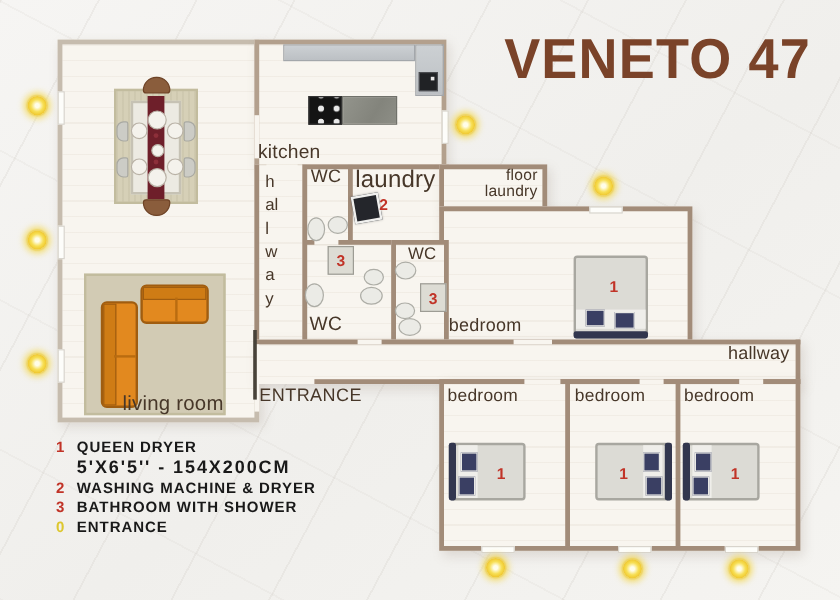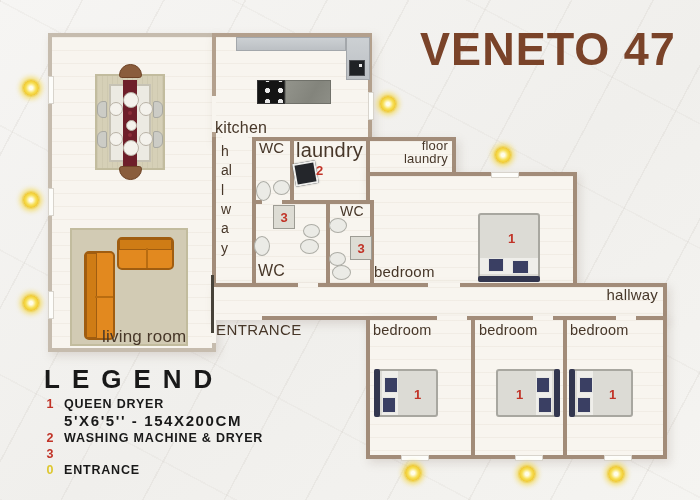--- a/index.html
+++ b/index.html
@@ -226,32 +226,32 @@
   <div class="lbl" style="left:216px;top:321px;font-size:15px;letter-spacing:.4px;">ENTRANCE</div>
   <div class="lbl" style="left:373px;top:322px;font-size:14.5px;">bedroom</div>
   <div class="lbl" style="left:479px;top:322px;font-size:14.5px;">bedroom</div>
   <div class="lbl" style="left:570px;top:322px;font-size:14.5px;">bedroom</div>
 
   <div class="titlebox">
     <div class="title">VENETO 47</div>
   </div>
 
   <div class="legend">
-    <div class="legend-title">LEGEND</div>
     <div class="legend-row">
       <span class="legend-num red">1</span>
       <span>QUEEN DRYER</span>
     </div>
     <div class="legend-sub">5'X6'5'' - 154X200CM</div>
     <div class="legend-row">
       <span class="legend-num red">2</span>
       <span>WASHING MACHINE &amp; DRYER</span>
     </div>
     <div class="legend-row">
       <span class="legend-num red">3</span>
+      <span>BATHROOM WITH SHOWER</span>
     </div>
     <div class="legend-row">
       <span class="legend-num yellow">0</span>
       <span>ENTRANCE</span>
     </div>
   </div>
 
 </div>
 
 </body></html>

